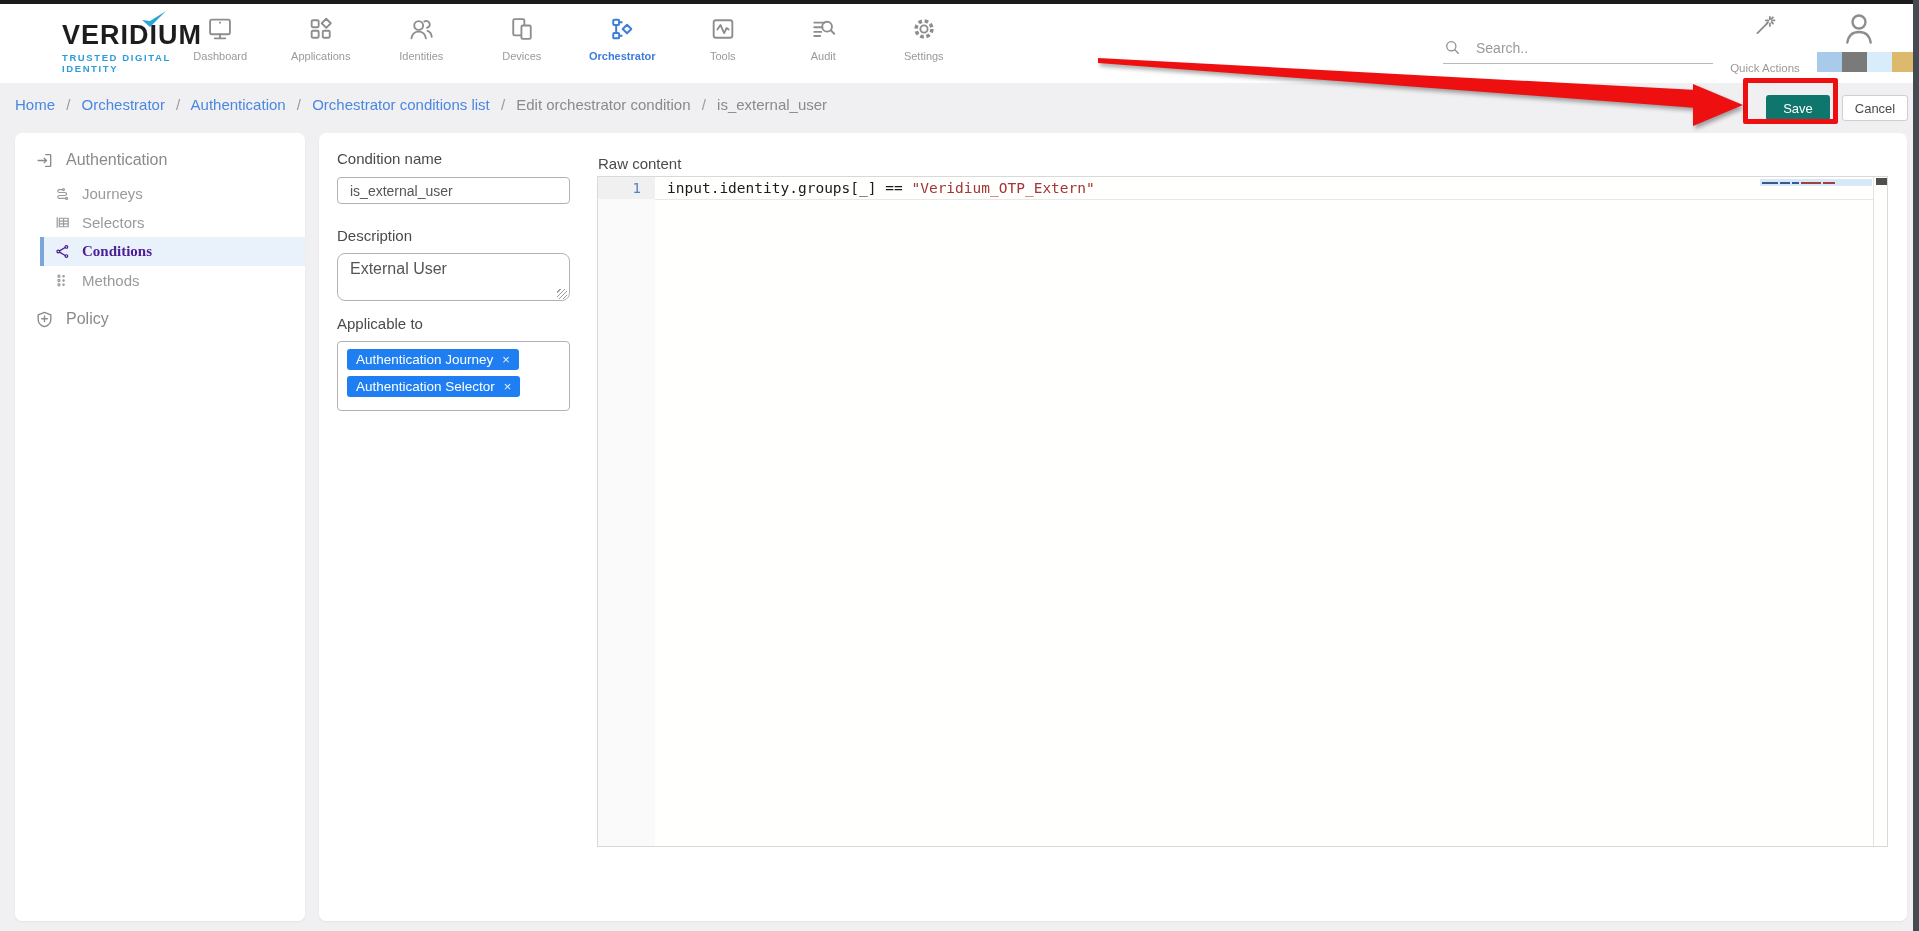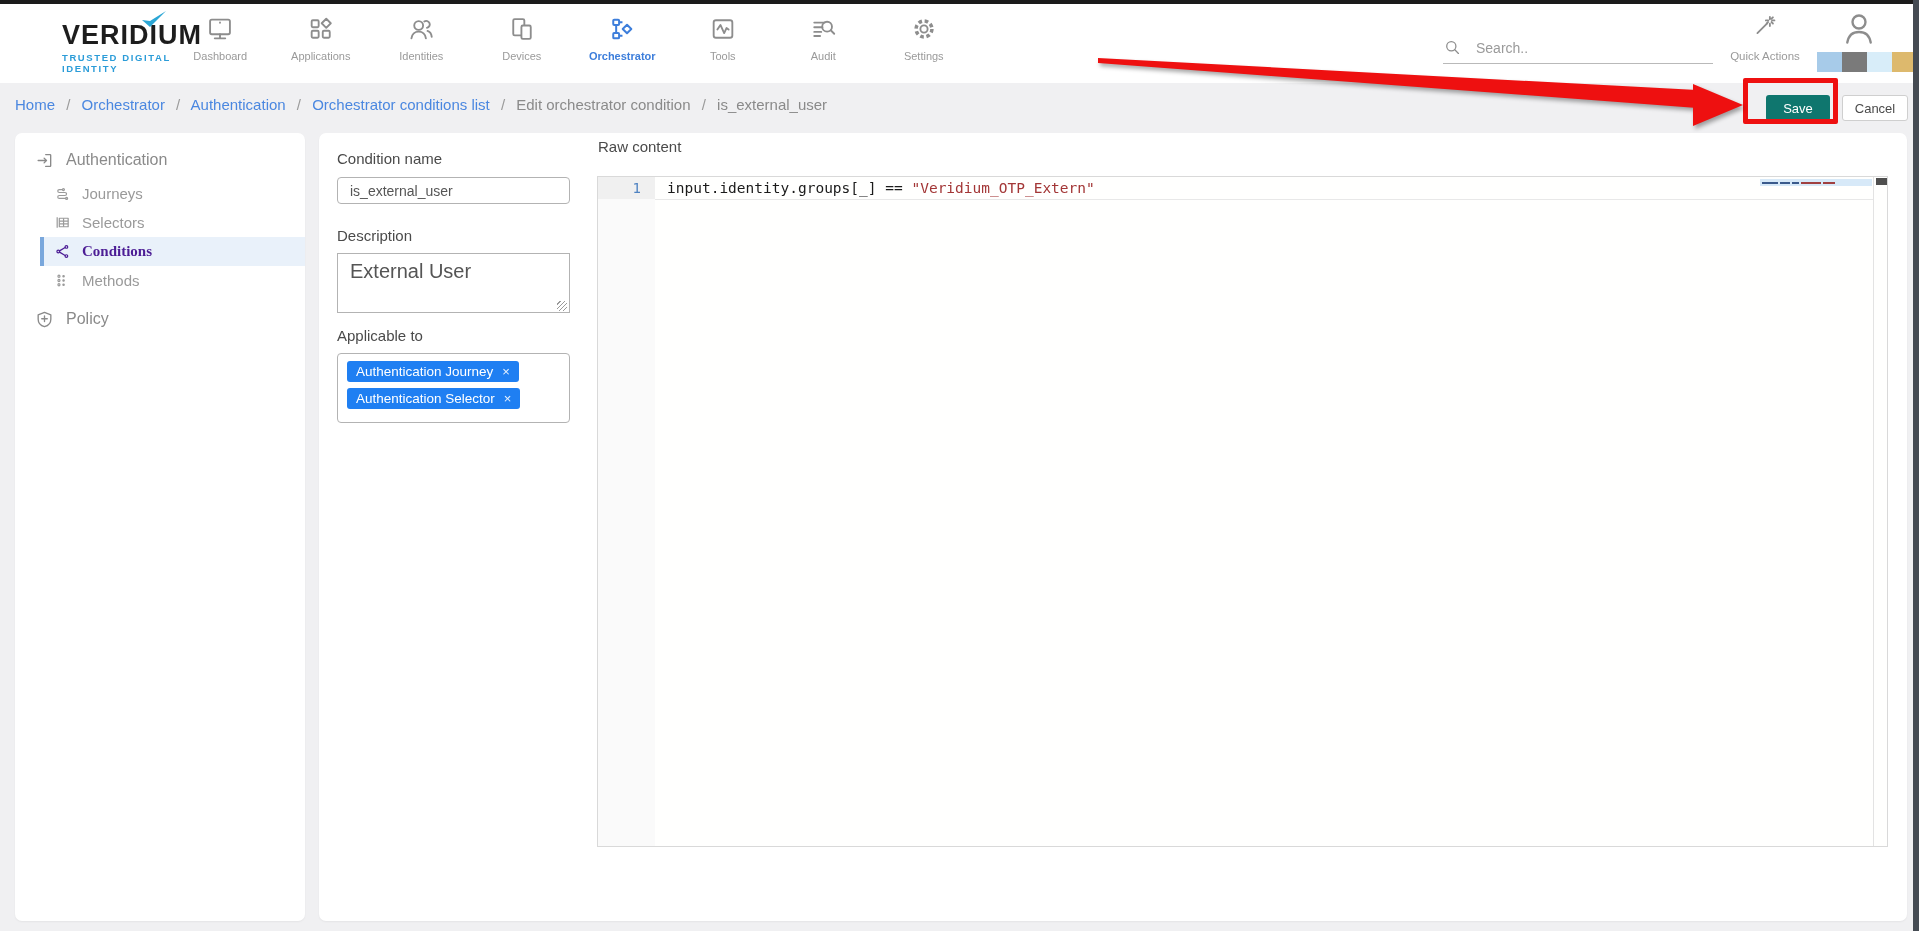--- a/index.html
+++ b/index.html
@@ -27,21 +27,21 @@
 
   .search-box { position:absolute; left:1443px; top:28px; width:270px; height:32px;
     border-bottom:1px solid #b9b9b9; display:flex; align-items:center; }
   .search-box svg { width:19px; height:19px; color:#8d8d8d; flex:0 0 auto; }
   .search-input { border:none; outline:none; background:transparent; margin-left:14px;
     font-size:14px; color:#555; width:220px; font-family:"Liberation Sans", sans-serif; }
   .search-input::placeholder { color:#9a9a9a; }
 
   .quick-actions { position:absolute; left:1712px; top:8px; width:106px; text-align:center; cursor:pointer; color:#8d8d8d; }
   .quick-actions svg { width:26px; height:26px; }
-  .qa-label { display:block; font-size:11.5px; color:#9a9a9a; margin-top:8px; }
+  .qa-label { display:block; font-size:11.5px; color:#9a9a9a; margin-top:20px; }
 
   .avatar { position:absolute; left:1840px; top:6px; width:40px; height:38px; color:#8d8d8d; cursor:pointer; }
   .avatar svg { width:38px; height:38px; }
   .avatar-palette { position:absolute; left:1817px; top:48px; display:flex; }
   .avatar-palette span { width:25px; height:20px; display:block; }
 
   
   .breadcrumb { position:absolute; left:15px; top:96px; font-size:15px; color:#8a8a8a; z-index:6; white-space:nowrap; }
   .crumb-link { color:#4a87e0; cursor:pointer;margin-top:36px; }
   .crumb-sep { color:#9a9a9a; padding:0 7px; }
@@ -75,33 +75,33 @@
   
   .main-card { position:absolute; left:319px; top:133px; width:1588px; height:788px; background:#ffffff;
     border-radius:7px; box-shadow:0 1px 2px rgba(0,0,0,0.05); z-index:4; }
   .field-label { font-size:15px; color:#4a4a4a; }
 
   .form-col { position:absolute; left:18px; top:17px; width:233px; }
   .text-input { width:233px; height:27px; border:1px solid #b3b3b3; border-radius:4px; margin-top:9px;
     padding:0 12px; font-size:14px; color:#555; outline:none; background:#fff; font-family:"Liberation Sans", sans-serif; }
   .desc-label { display:block; margin-top:23px; }
   .textarea-wrap { position:relative; width:233px; margin-top:9px; }
-  .text-area { width:233px; height:60px; border:1px solid #b3b3b3; border-radius:0; padding:6px 12px;
-    font-size:20px; color:#555; outline:none; resize:none; background:#fff; font-family:"Liberation Sans", sans-serif; }
+  .text-area { width:233px; height:48px; border:1px solid #b3b3b3; border-radius:8px; padding:6px 12px;
+    font-size:16px; color:#555; outline:none; resize:none; background:#fff; font-family:"Liberation Sans", sans-serif; }
   .resize-grip { position:absolute; right:3px; bottom:6px; width:10px; height:10px;
     background:repeating-linear-gradient(135deg, transparent 0 2px, #9a9a9a 2px 3px); }
   .appl-label { display:block; margin-top:10px; }
   .tag-box { width:233px; min-height:66px; border:1px solid #b3b3b3; border-radius:4px; margin-top:9px;
     padding:7px 9px; }
   .tag { display:inline-flex; align-items:center; background:#1f7ff2; color:#ffffff; font-size:13.5px;
     border-radius:3px; padding:3px 9px; margin-bottom:6px; cursor:default; }
   .tag-close { margin-left:9px; font-size:13px; opacity:0.9; cursor:pointer; }
 
   
-  .editor-label { position:absolute; left:279px; top:5px; }
+  .editor-label { position:absolute; left:279px; top:22px; }
   .editor { position:absolute; left:278px; top:43px; width:1291px; height:671px; border:1px solid #d9d9d9;
     background:#fffffe; }
   .gutter-bg { position:absolute; left:0; top:0; width:57px; height:100%; background:#fafafa; }
   .code-line { position:relative; display:flex; height:22px; align-items:center; z-index:2; cursor:text; }
   .line-number { width:57px; text-align:right; padding-right:14px; font-family:"DejaVu Sans Mono", monospace;
     font-size:14px; color:#4f83c2; background:#f0f0f0; height:22px; line-height:22px; }
   .code-text { padding-left:12px; font-family:"DejaVu Sans Mono", monospace; font-size:14.5px; color:#1b1b1b;
     white-space:pre; line-height:22px; }
   .tok-string { color:#a33636; }
   .current-line-border { position:absolute; left:57px; right:14px; top:22px; border-top:1px solid #e8e8e8; }

